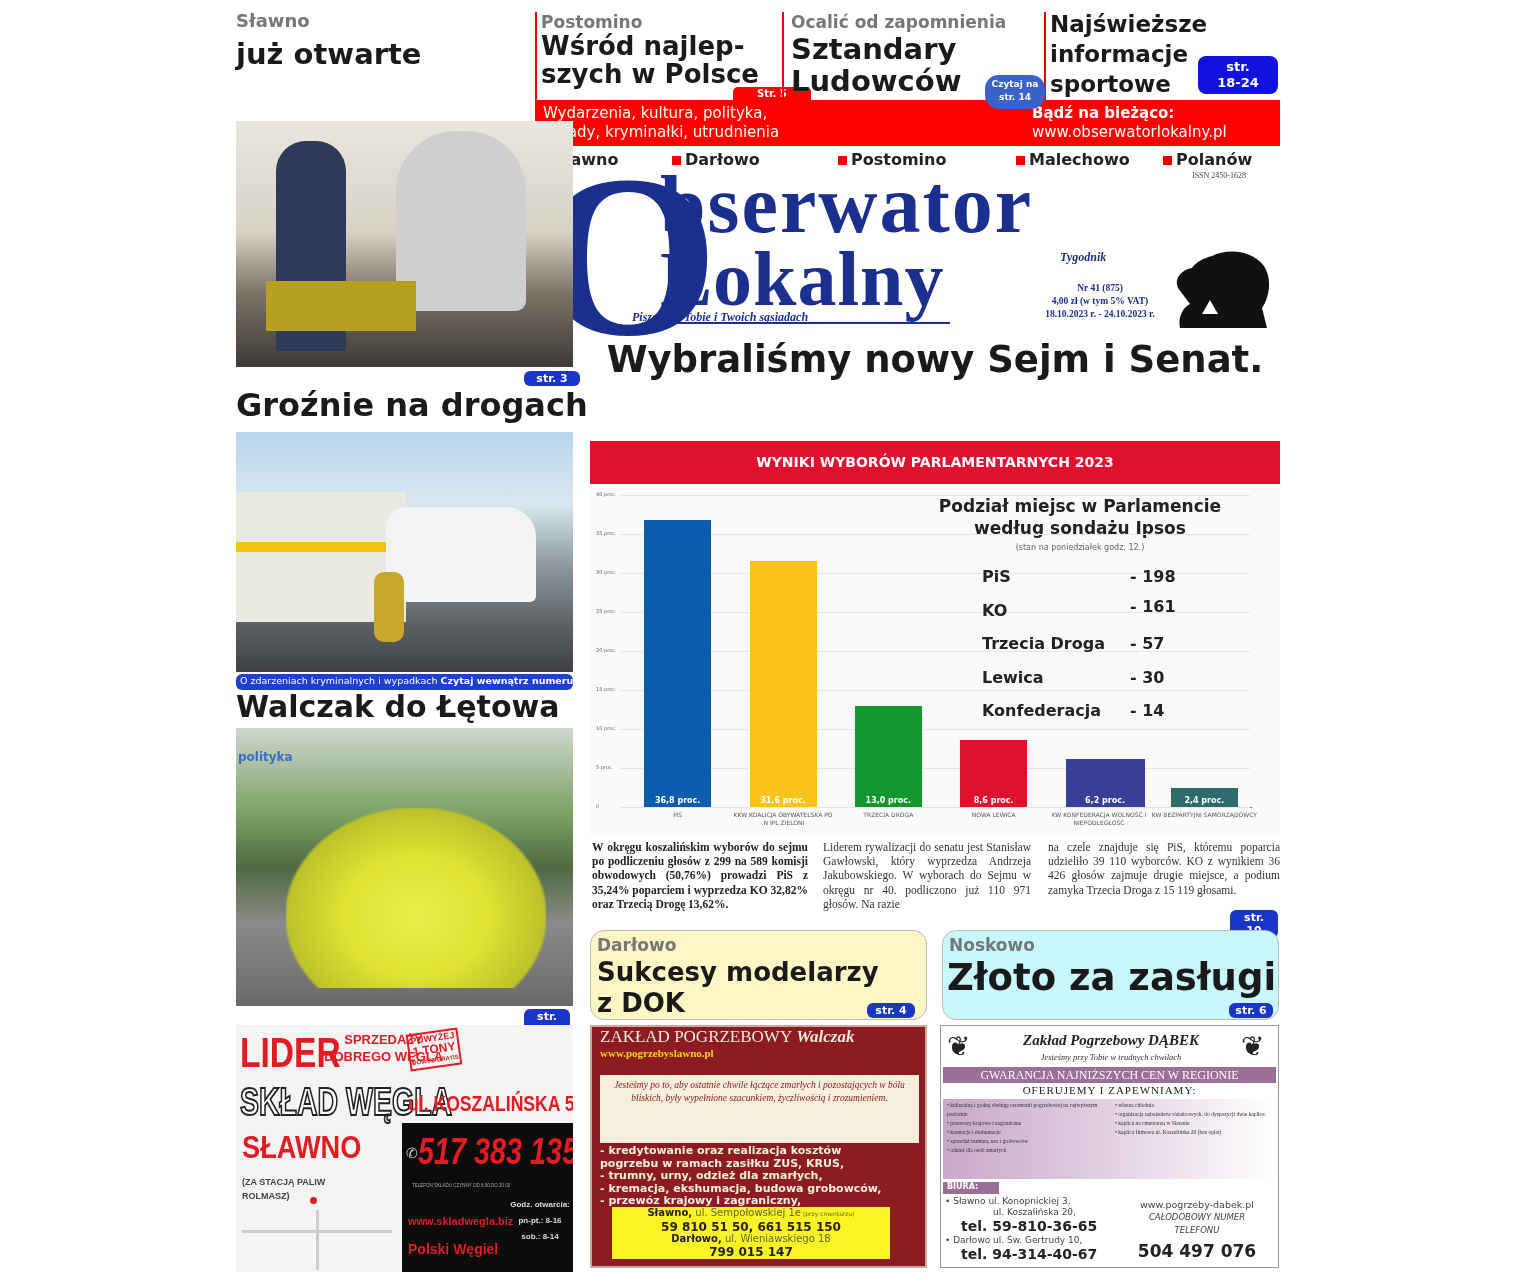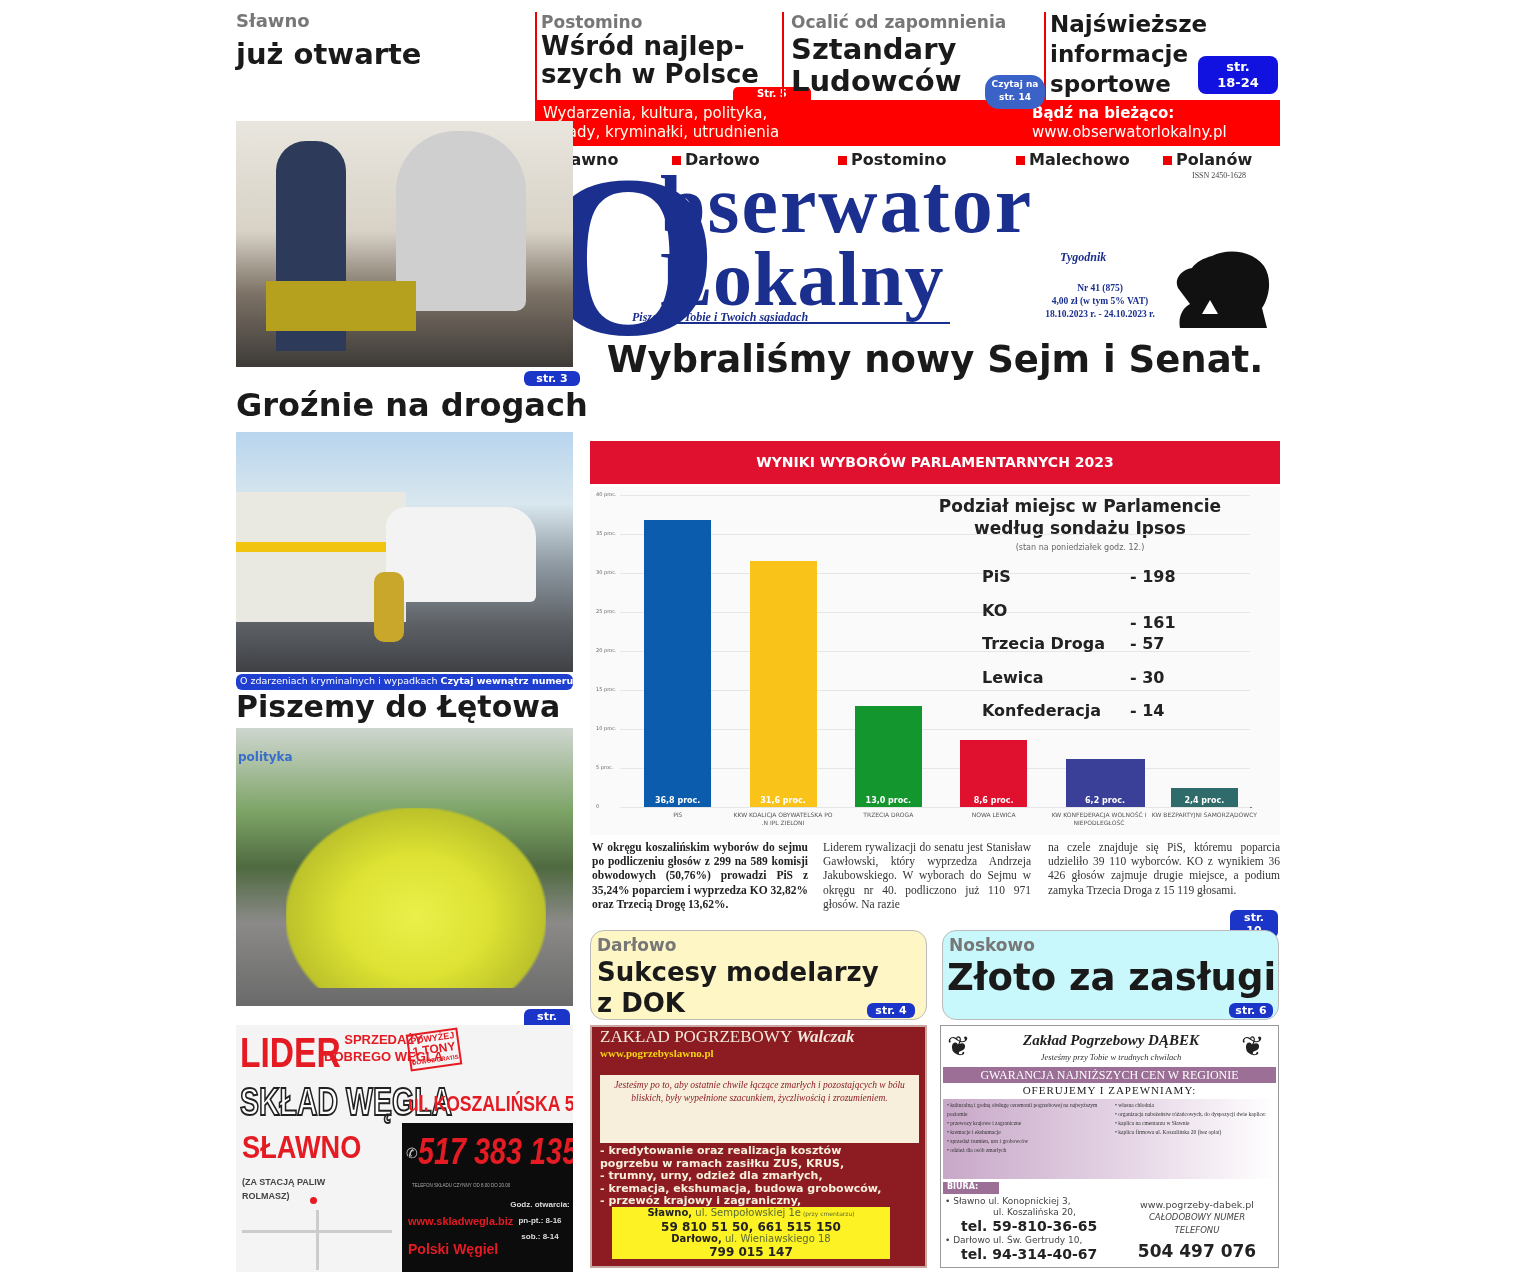--- a/index.html
+++ b/index.html
@@ -106,21 +106,21 @@
 <div class="photo" style="left:236px;top:432px;width:337px;height:240px;background:linear-gradient(180deg,#b8d5ee 0%,#d9e7ee 30%,#8f9aa3 55%,#5d6166 80%,#3e4044 100%)">
   <div class="abs" style="left:0;top:60px;width:170px;height:130px;background:#e9e9e2"></div>
   <div class="abs" style="left:0;top:110px;width:170px;height:10px;background:#f1c40f"></div>
   <div class="abs" style="left:150px;top:75px;width:150px;height:95px;background:#f3f3f3;border-radius:20px 30px 6px 6px"></div>
   <div class="abs" style="left:138px;top:140px;width:30px;height:70px;background:#c9a72a;border-radius:10px"></div>
 </div>
 <div class="abs" style="left:236px;top:674px;width:337px;height:16px;background:#1f3fd1;border-radius:6px;color:#fff;font-size:9.5px;padding:1px 4px;white-space:nowrap">
   <span>O zdarzeniach kryminalnych i wypadkach </span><b>Czytaj wewnątrz numeru</b>
 </div>
 
-<div class="abs head" style="left:236px;top:690px;font-size:30px">Piszemy do Łętowa</div>
+<div class="abs head" style="left:236px;top:690px;font-size:30px">Walczak do Łętowa</div>
 <div class="photo" style="left:236px;top:728px;width:337px;height:278px;background:linear-gradient(180deg,#cfd6d0 0%,#7da467 30%,#4f6a40 50%,#8b8a88 70%,#6a6a6a 100%)">
   <div class="abs" style="left:2px;top:22px;font-size:12px;color:#3a6dc9;font-weight:bold">polityka</div>
   <div class="abs" style="left:50px;top:80px;width:260px;height:180px;background:radial-gradient(ellipse at 50% 60%,#eaf04a 0%,#dde233 40%,#bcc22a 70%,transparent 72%)"></div>
 </div>
 <div class="abs pill" style="left:524px;top:1009px;width:46px">str. 18</div>
 
 <div class="abs head" style="left:590px;top:338px;width:690px;text-align:center;font-size:37px;line-height:1.2">
   <div>Wybraliśmy nowy Sejm i Senat.</div>
 </div>
 
@@ -175,21 +175,21 @@
       <div class="barlbl">6,2 proc.</div>
     </div>
     <div class="xlbl" style="left: 455.5px; top: 324px; width: 107px;">KW KONFEDERACJA WOLNOŚĆ I NIEPODLEGŁOŚĆ</div>
     <div class="bar" style="left: 580.833px; top: 301.28px; width: 67px; height: 18.72px; background: rgb(47, 107, 107);">
       <div class="barlbl">2,4 proc.</div>
     </div>
     <div class="xlbl" style="left: 560.833px; top: 324px; width: 107px;">KW BEZPARTYJNI SAMORZĄDOWCY</div>
     <div class="seatrow" style="top: 80px;">PiS</div>
     <div class="seatval" style="top: 80px;">- 198</div>
     <div class="seatrow" style="top: 113.5px;">KO</div>
-    <div class="seatval" style="top: 126px; text-align: center;">- 161</div>
+    <div class="seatval" style="top: 110px; text-align: center;">- 161</div>
     <div class="seatrow" style="top: 147px;">Trzecia Droga</div>
     <div class="seatval" style="top: 147px;">- 57</div>
     <div class="seatrow" style="top: 180.5px;">Lewica</div>
     <div class="seatval" style="top: 180.5px;">- 30</div>
     <div class="seatrow" style="top: 214px;">Konfederacja</div>
     <div class="seatval" style="top: 214px;">- 14</div>
   </div>
 
 <div class="col" style="left:592px;width:216px;font-weight:bold;color:#222">W okręgu koszalińskim wyborów do sejmu po podliczeniu głosów z 299 na 589 komisji obwodowych (50,76%) prowadzi PiS z 35,24% poparciem i wyprzedza KO 32,82% oraz Trzecią Drogę 13,62%.</div>
 <div class="col" style="left:823px;width:208px">Liderem rywalizacji do senatu jest Stanisław Gawłowski, który wyprzedza Andrzeja Jakubowskiego. W wyborach do Sejmu w okręgu nr 40. podliczono już 110 971 głosów. Na razie</div>

